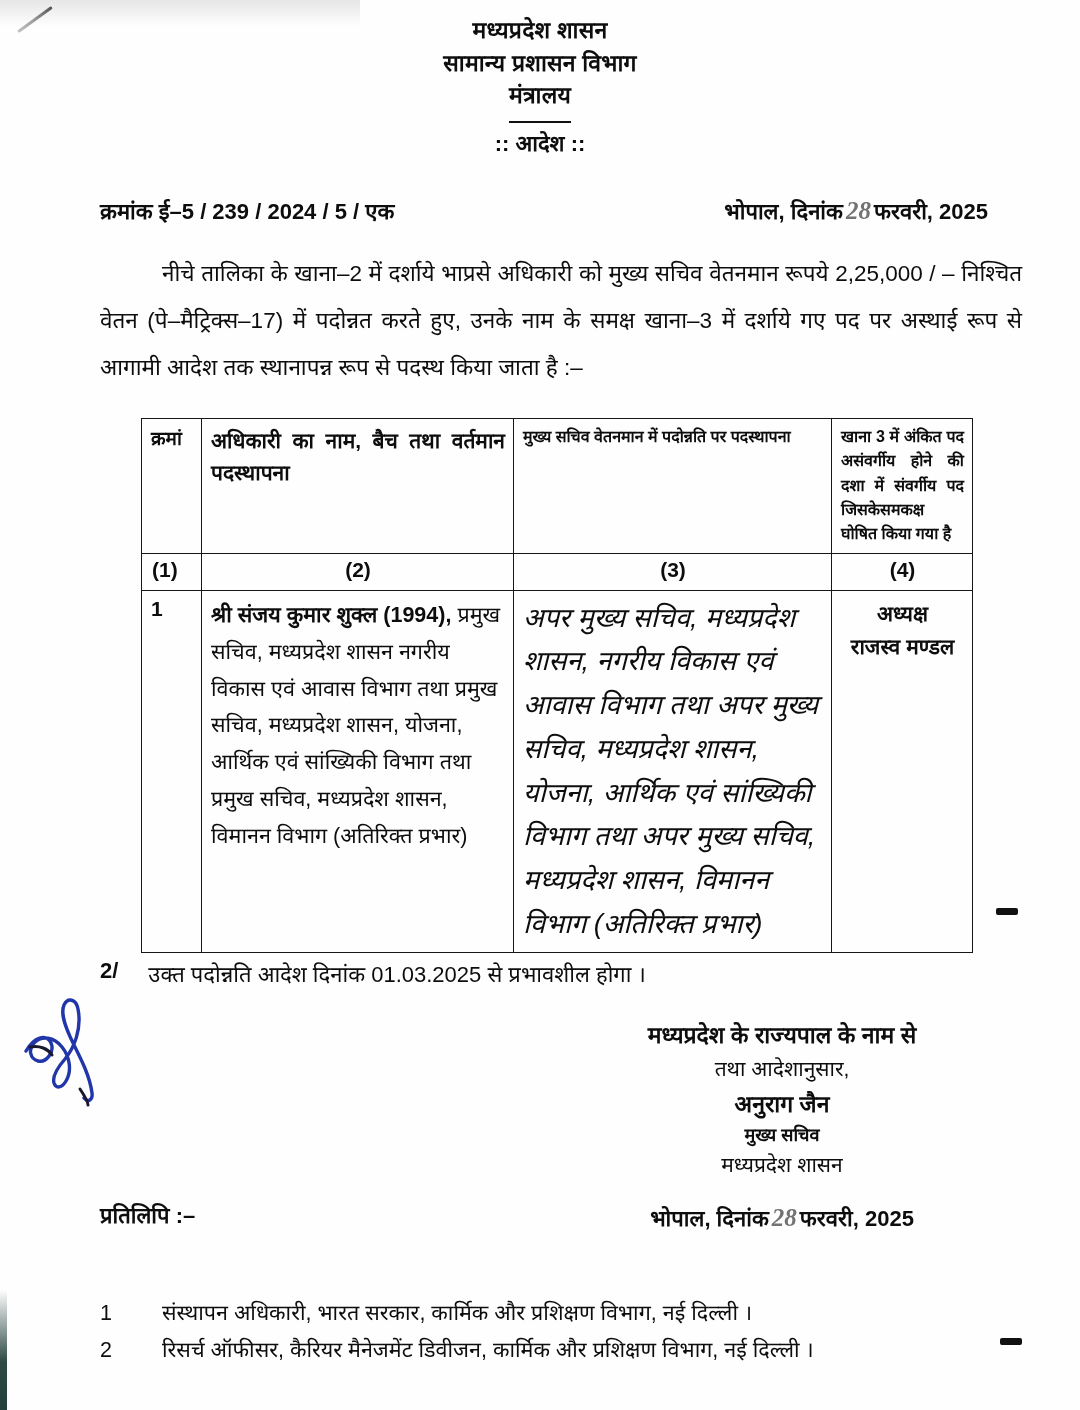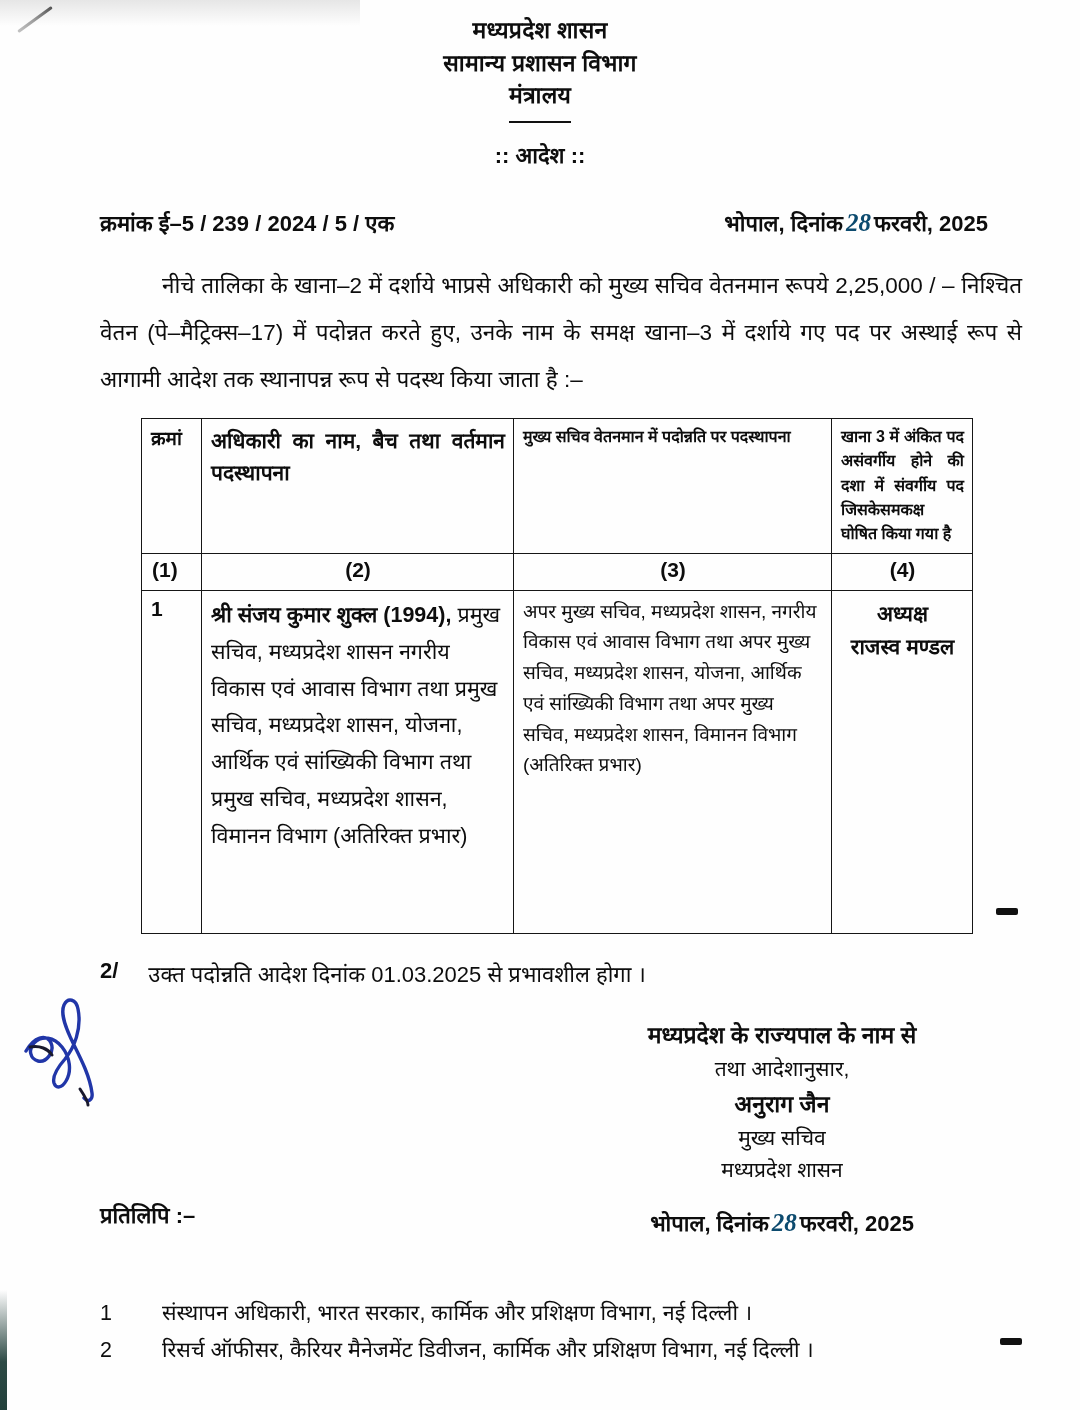--- a/index.html
+++ b/index.html
@@ -65,35 +65,35 @@
     letter-spacing: .2px;
   }
   .header .line.under {
     display: inline-block;
     border-bottom: 2px solid #111;
     padding-bottom: 9px;
   }
   .header .order {
     font-size: 22px;
     font-weight: 700;
-    margin-top: 17px;
+    margin-top: 5px;
   }
 
   
   .refrow {
     display: flex;
     justify-content: space-between;
     align-items: baseline;
     margin: 36px 62px 0 100px;
     font-size: 22px;
     font-weight: 700;
   }
   .refrow .right { padding-right: 30px; }
   .ink {
-    color: #0c4a6e;
+    color: #737373;
     font-family: "Liberation Serif", "DejaVu Serif", serif;
     font-style: italic;
     font-size: 25px;
     font-weight: 600;
     padding: 0 3px;
   }
 
   
   .body-para {
     margin: 26px 58px 0 100px;
@@ -148,23 +148,24 @@
   tr.numrow td.n1 { text-align: left; padding-left: 10px; }
   tr.datarow td { height: 330px; }
   .cell-serial { font-size: 21px; font-weight: 600; }
   .cell-officer {
     font-size: 21.5px;
     line-height: 1.72;
     font-weight: 500;
   }
   .cell-officer .nm { font-weight: 700; }
   .cell-post {
-    font-size: 19px;
+    font-size: 27px;
     line-height: 1.62;
     font-weight: 500;
+    font-style: italic;
   }
   .cell-equiv {
     font-size: 21px;
     line-height: 1.6;
     text-align: center;
     font-weight: 700;
   }
 
   
   .clause2 {
@@ -183,21 +184,21 @@
     position: absolute;
     right: 88px;
     top: 1018px;
     text-align: center;
     line-height: 1.52;
     width: 420px;
   }
   .signblock .l1 { font-size: 23px; font-weight: 700; }
   .signblock .l2 { font-size: 21px; font-weight: 500; }
   .signblock .l3 { font-size: 23px; font-weight: 700; margin-top: 2px; }
-  .signblock .l4 { font-size: 21px; font-weight: 400; }
+  .signblock .l4 { font-size: 18px; font-weight: 700; }
   .signblock .l5 { font-size: 21px; font-weight: 500; }
   .signblock .l6 { font-size: 22px; font-weight: 700; margin-top: 18px; }
 
   .signature {
     position: absolute;
     left: 18px;
     top: 985px;
     width: 96px;
     height: 125px;
   }

